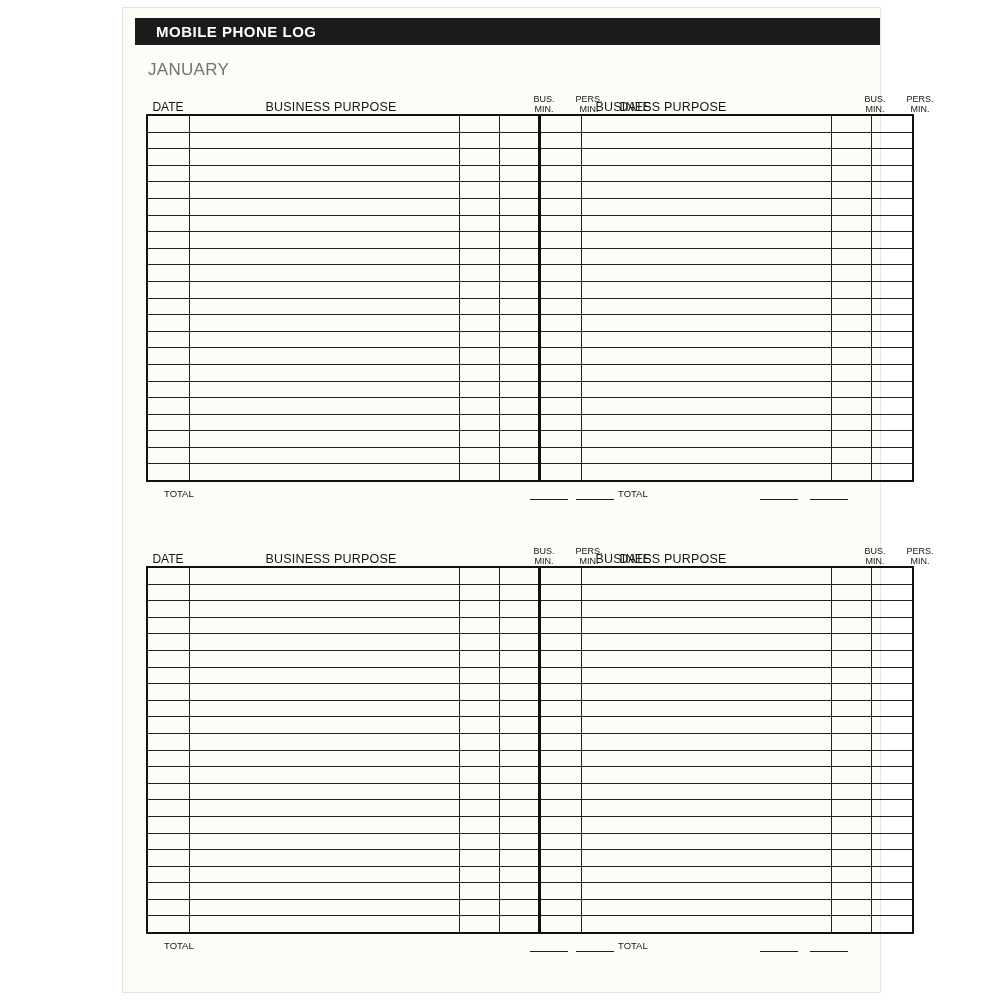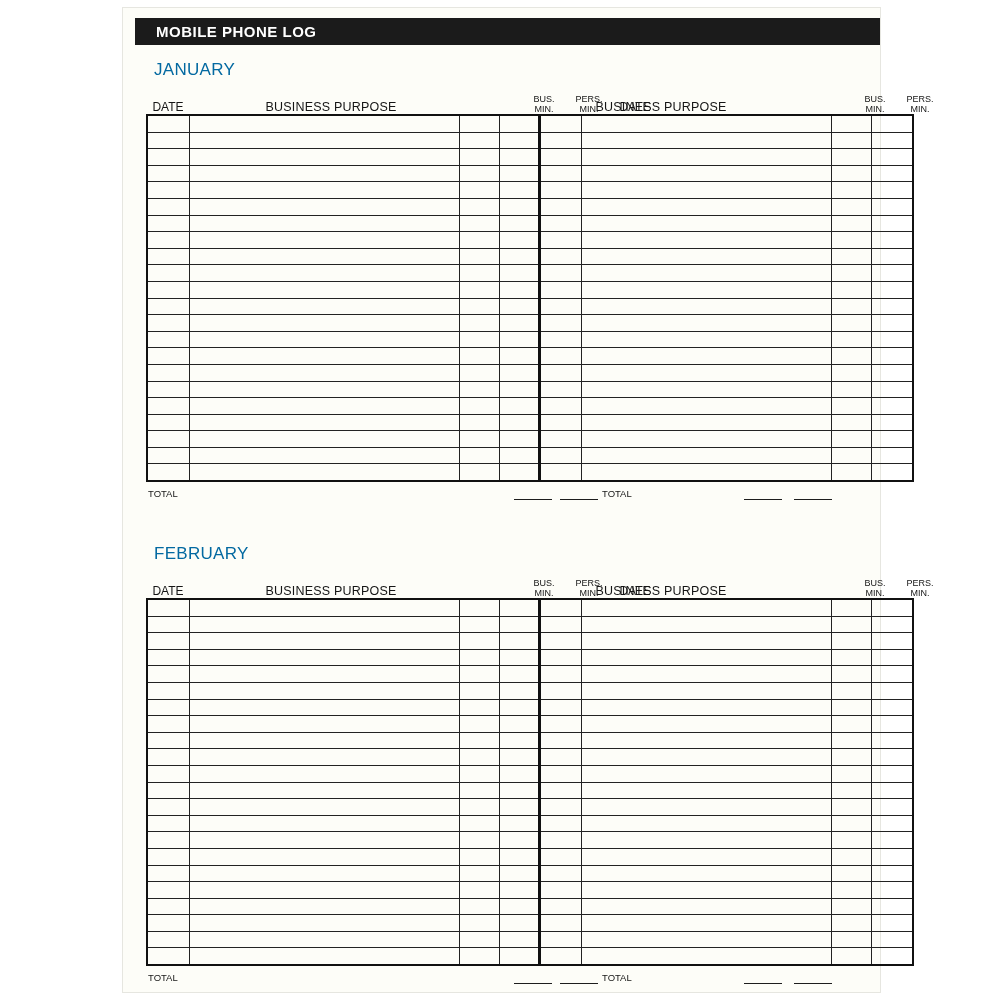--- a/index.html
+++ b/index.html
@@ -50,23 +50,23 @@
   }
 
   
   .month-block {
     position: absolute;
     left: 23px;
     width: 726px;
   }
   .month-name {
     font-size: 17px;
-    color: #0369a1;
+    color: #737373;
     letter-spacing: 0.3px;
-    margin: 0 0 12px 8px;
+    margin: 0 0 12px 2px;
   }
 
   
   .col-headers {
     position: relative;
     height: 22px;
     width: 100%;
   }
   .col-headers .lbl {
     position: absolute;
@@ -101,20 +101,21 @@
   }
   .grid td.thick-left {
     border-left: 3px solid #111111;
   }
 
   
   .totals {
     position: relative;
     height: 26px;
     width: 100%;
+    margin-left: 16px;
   }
   .totals .total-label {
     position: absolute;
     top: 6px;
     font-size: 9.5px;
     color: #151515;
   }
   .totals .rule {
     position: absolute;
     top: 17px;
@@ -398,21 +399,20 @@
         <span class="total-label" style="left:2px;">TOTAL</span>
         <span class="rule" style="left:368px; width:38px;"></span>
         <span class="rule" style="left:414px; width:38px;"></span>
         <span class="total-label" style="left:456px;">TOTAL</span>
         <span class="rule" style="left:598px; width:38px; left:598px;"></span>
         <span class="rule" style="left:648px; width:38px;"></span>
       </div>
     </div>
 
     <div class="month-block" style="top:536px;">
-      <div class="month-name">FEBRUARY</div>
 
       <div class="col-headers">
         <span class="lbl date" style="left:0px; width:44px;">DATE</span>
         <span class="lbl big" style="left:60px; width:250px;">BUSINESS PURPOSE</span>
         <span class="lbl" style="left:378px; width:40px;">
           <span>BUS.</span><br>
           <span>MIN.</span>
         </span>
         <span class="lbl" style="left:421px; width:44px;">
           <span>PERS.</span><br>

